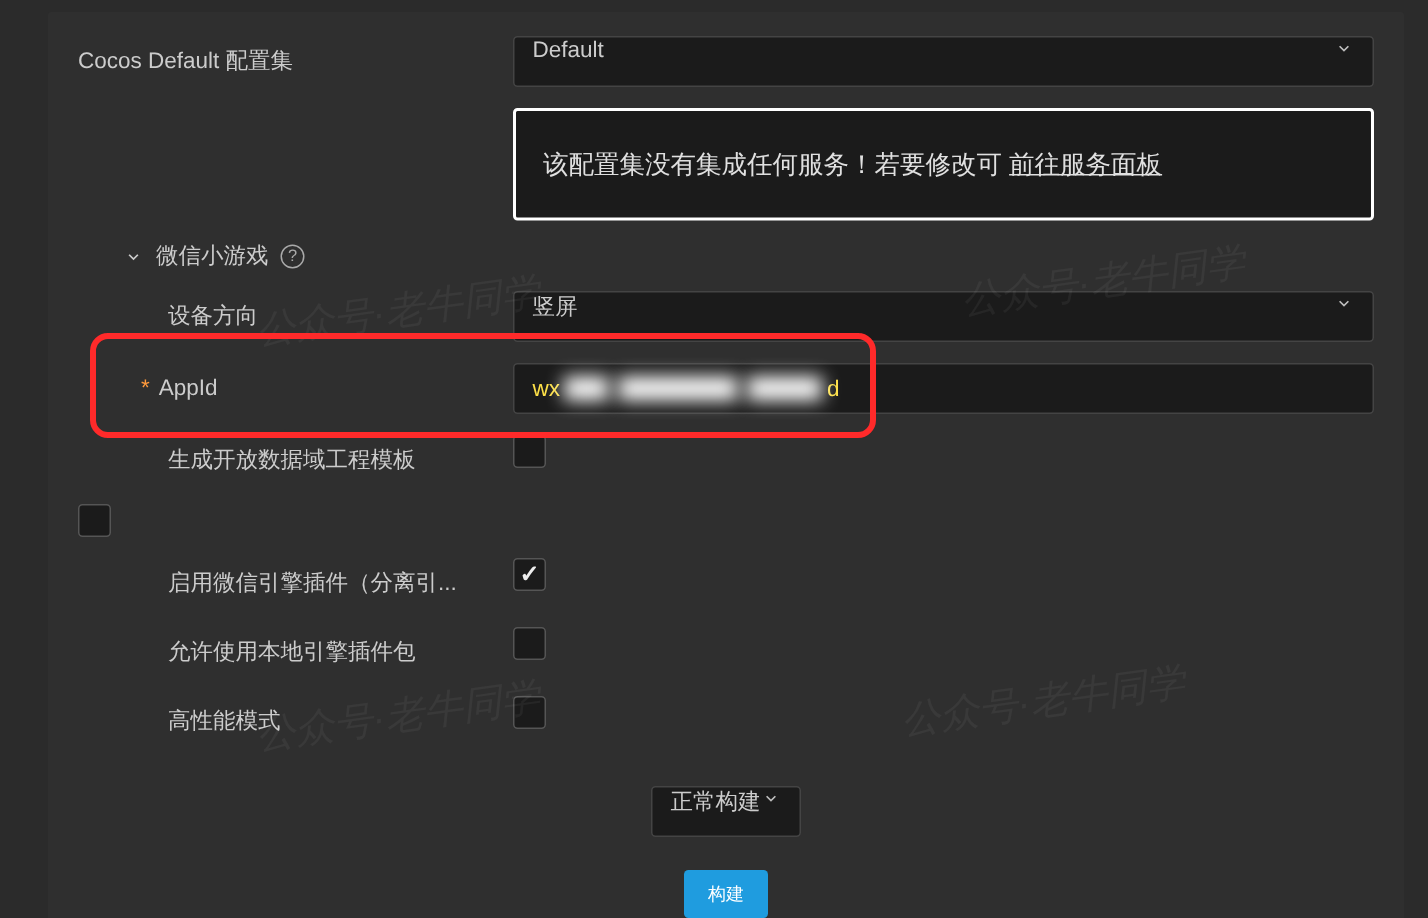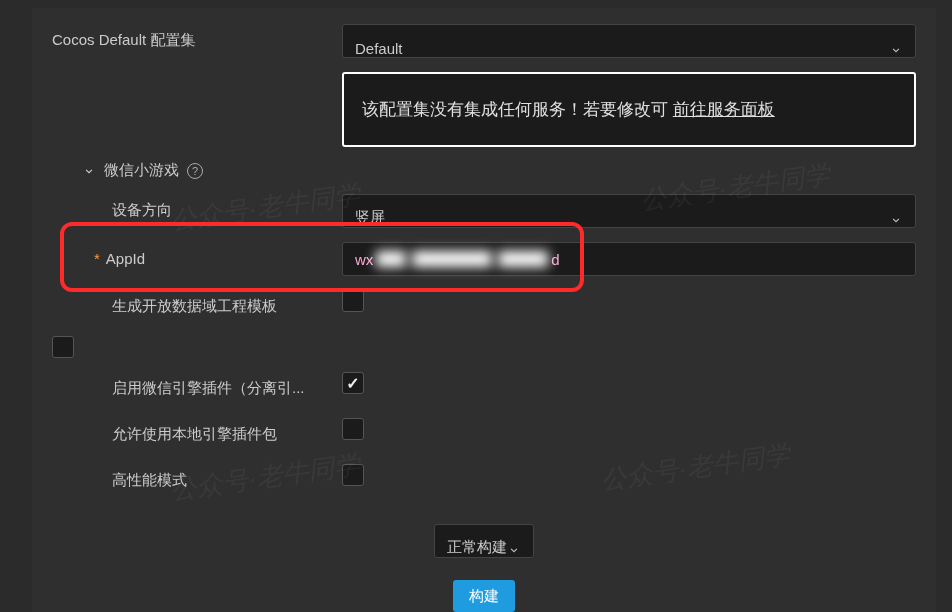--- a/index.html
+++ b/index.html
@@ -38,21 +38,21 @@
       display: flex;
       align-items: center;
     }
     .select {
       flex: 1;
       height: 34px;
       background: #1b1b1b;
       border: 1px solid #444;
       border-radius: 3px;
       display: flex;
-      align-items: flex-end;
+      align-items: flex-start;
       padding: 0 12px;
       color: #cccccc;
       position: relative;
       cursor: pointer;
     }
     .select.small { max-width: 150px; flex: none; }
     .chev {
       margin-left: auto;
       width: 14px;
       height: 14px;
@@ -93,21 +93,21 @@
       justify-content: center;
       font-size: 11px;
       color: #aaa;
     }
     .input {
       flex: 1;
       height: 34px;
       background: #1b1b1b;
       border: 1px solid #444;
       border-radius: 3px;
-      color: #f9a8d4;
+      color: #fde047;
       padding: 0 12px;
       font-size: 15px;
       display: flex;
       align-items: center;
     }
     .masked {
       display: inline-block;
       filter: blur(6px);
       background: #fff;
       color: transparent;
@@ -155,21 +155,21 @@
       flex-direction: column;
     }
     .btn {
       height: 32px;
       padding: 0 16px;
       border-radius: 3px;
       display: inline-flex;
       align-items: center;
       justify-content: center;
       cursor: pointer;
-      font-size: 15px;
+      font-size: 12px;
       border: none;
     }
     .btn-primary { background: #1f9cdf; color: #fff; }
     .btn-ghost { background: transparent; color: #fde047; }
     .link-icon {
       width: 18px; height: 18px;
       display: inline-flex; align-items:center; justify-content:center;
       color: #bbb;
       cursor: pointer;
     }

